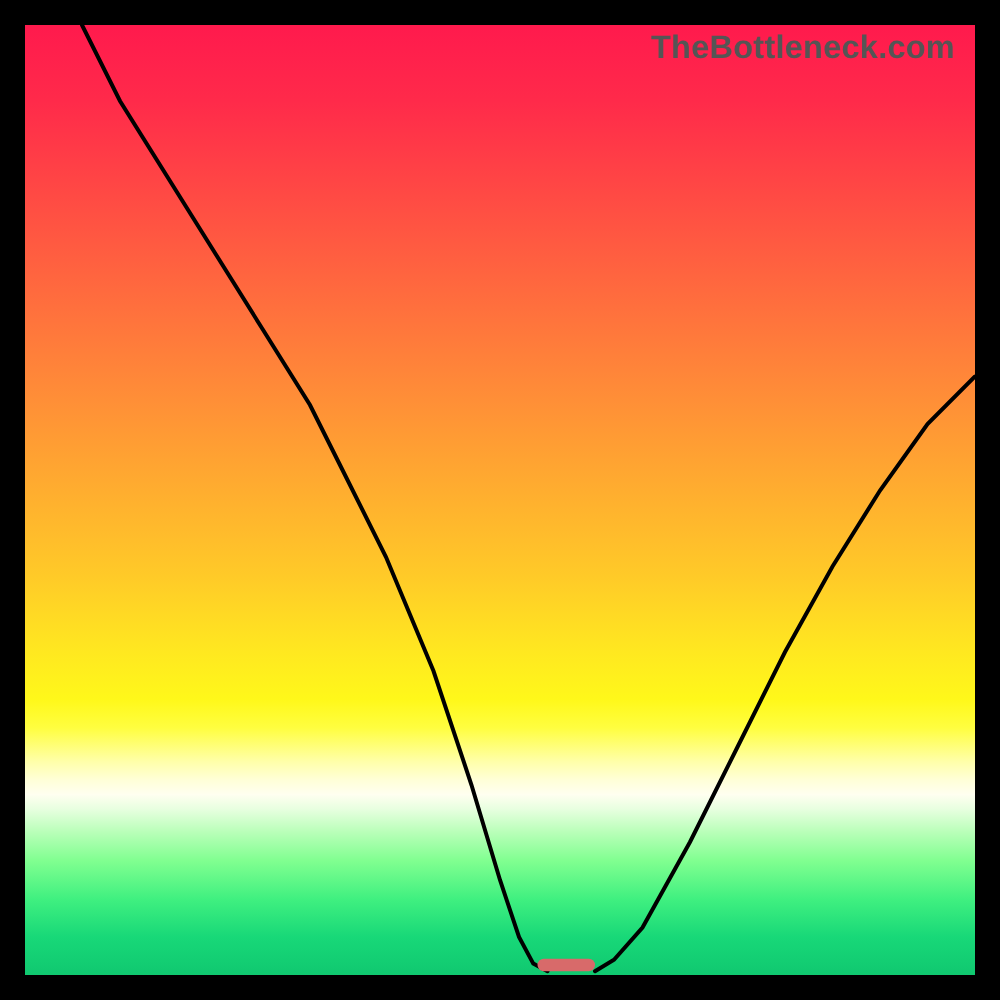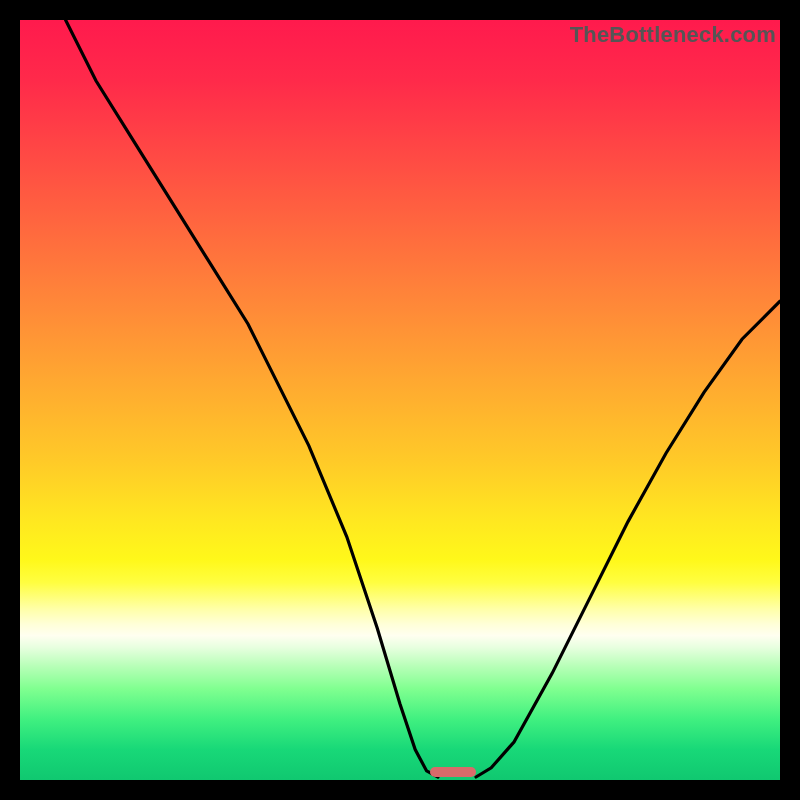--- a/index.html
+++ b/index.html
@@ -40,23 +40,23 @@
       #b8ffb8 85%,
       #80ff90 88%,
       #40f080 92%,
       #18d878 96%,
       #10c870 100%
     );
   }
   .watermark {
     position: absolute;
     top: 2px;
-    right: 4px;
+    right: 16px;
     color: #555;
-    font-size: 22px;
+    font-size: 26px;
     font-weight: bold;
     letter-spacing: 0.2px;
     font-family: Arial, Helvetica, sans-serif;
     text-align: center;
   }
   .curve {
     position: absolute;
     left: 0;
     top: 0;
     width: 760px;

